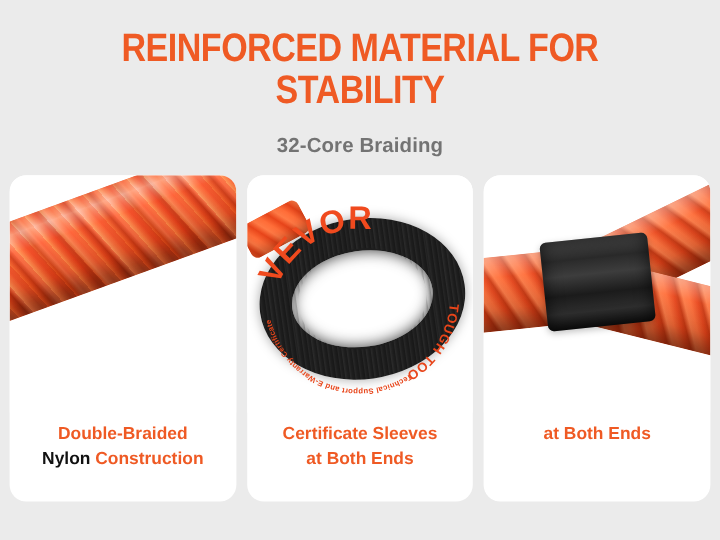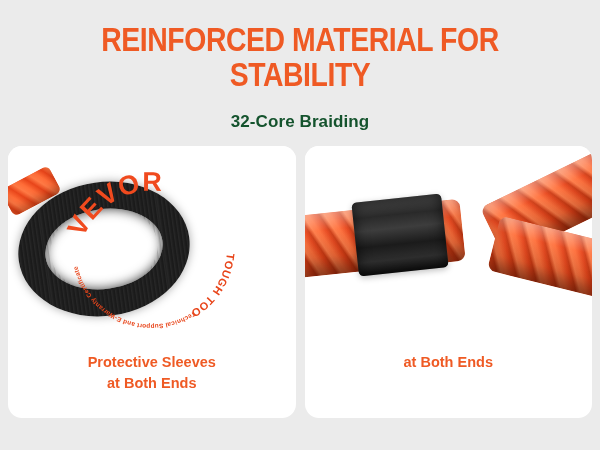--- a/index.html
+++ b/index.html
@@ -22,21 +22,21 @@
     font-size:33px;
     line-height:35px;
     letter-spacing:-0.5px;
     transform:scaleX(0.86);
     transform-origin:center top;
     white-space:pre-line;
   }
   .subtitle {
     position:absolute; top:112px; left:0; width:600px;
     text-align:center;
-    color:#14532d;
+    color:#737373;
     font-weight:bold;
     font-size:17px;
     letter-spacing:0.1px;
   }
 
   
   .cards {
     position:absolute; top:146px; left:8px;
     width:584px; height:272px;
     display:flex; gap:9px;
@@ -214,20 +214,29 @@
 <div class="page">
 
   <div class="header">
     <div class="title">REINFORCED MATERIAL FOR
 STABILITY</div>
     <div class="subtitle">32-Core Braiding</div>
   </div>
 
   <div class="cards">
 
+    <div class="card">
+      <div class="card-media">
+        <div class="rope1"></div>
+      </div>
+      <div class="card-caption">
+        <div class="cap-line">Double-Braided</div>
+        <div class="cap-line"><span class="hl">Nylon</span><span> Construction</span></div>
+      </div>
+    </div>
 
     <div class="card">
       <div class="card-media">
         <div class="sleeve-wrap">
           <div class="rope-stub"></div>
           <div class="loop"></div>
           <div class="vevor-text">
             <svg viewBox="0 0 182 182" aria-hidden="true">
               <defs>
                 <path id="arcTop" d="M 18,116 A 73,73 0 0 1 164,104" fill="none"></path>
@@ -241,21 +250,21 @@
                 <textPath href="#arcSmall" startOffset="4%">TOUGH TOOLS.</textPath>
               </text>
               <text class="vevor-tiny">
                 <textPath href="#arcTiny" startOffset="6%">Technical Support and E-Warranty Certificate www.vevor.com/support</textPath>
               </text>
             </svg>
           </div>
         </div>
       </div>
       <div class="card-caption">
-        <div class="cap-line">Protective Sleeves</div>
+        <div class="cap-line">Certificate Sleeves</div>
         <div class="cap-line">at Both Ends</div>
       </div>
     </div>
 
     <div class="card">
       <div class="card-media">
         <div class="rope3a"></div>
         <div class="rope3b"></div>
         <div class="rope3c"></div>
         <div class="wrap3"></div>

